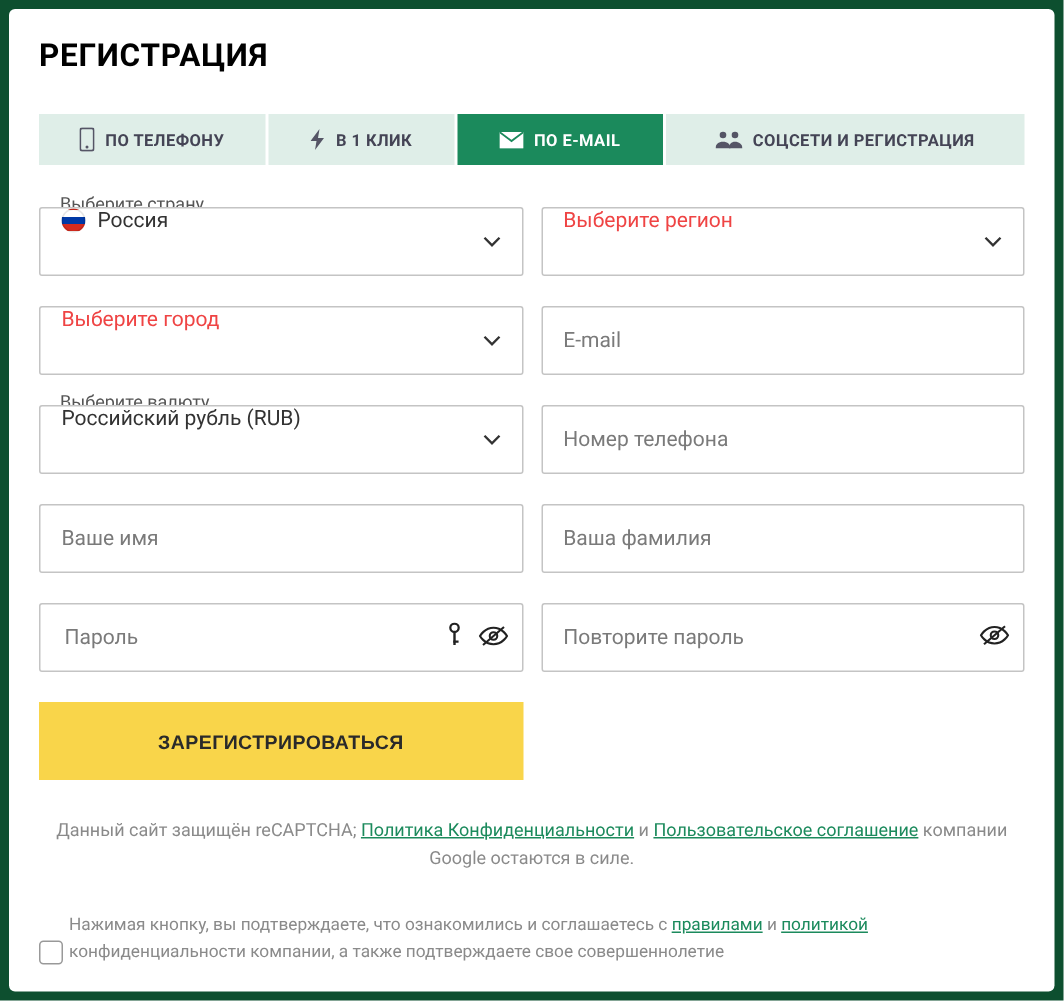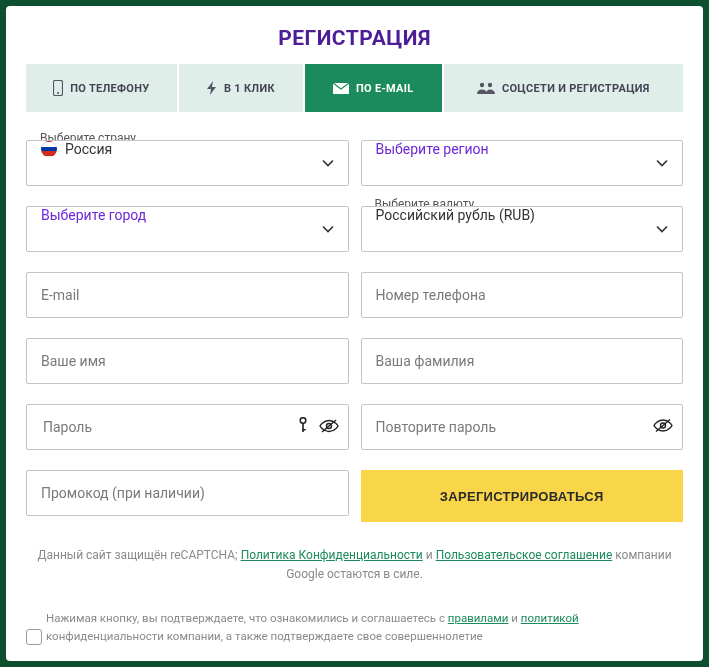--- a/index.html
+++ b/index.html
@@ -9,39 +9,39 @@
   padding: 6px;
 }
 .modal {
   background: #fff;
   border-radius: 4px;
   width: 697px;
   min-height: 655px;
   padding: 20px 20px 12px;
 }
 .title {
-  text-align: center;
+  text-align: left;
   font-weight: 700;
   font-size: 21px;
-  color: #4c1d95;
+  color: #000000;
   letter-spacing: 0.5px;
-  margin-bottom: 14px;
+  margin-bottom: 26px;
 }
 .tabs {
   display: flex;
   gap: 2px;
   margin-bottom: 28px;
 }
 .tab {
   flex: 1;
   display: flex;
   align-items: center;
   justify-content: center;
   gap: 7px;
-  height: 48px;
+  height: 34px;
   background: #dfeee8;
   color: #445;
   font-size: 11px;
   font-weight: 700;
   cursor: pointer;
   letter-spacing: 0.3px;
 }
 .tab:first-child { flex: 0.85; }
 .tab:nth-child(2) { flex: 0.7; }
 .tab:nth-child(3) { flex: 0.77; }
@@ -78,21 +78,21 @@
   font-family: inherit;
 }
 .input::placeholder { color: #7a7a7a; }
 .select {
   display: flex;
   align-items: flex-start;
   cursor: pointer;
   position: relative;
 }
 .select-value { color: #333; }
-.select-placeholder { color: #6d28d9; }
+.select-placeholder { color: #ef4444; }
 .chevron {
   position: absolute;
   right: 14px;
   top: 50%;
   transform: translateY(-50%);
 }
 .flag {
   display: inline-block;
   width: 18px;
   height: 13px;
@@ -219,31 +219,31 @@
     <div class="field">
       <div class="select">
         <span class="select-placeholder">Выберите город</span>
         <svg class="chevron" width="12" height="8" viewBox="0 0 12 8" fill="none">
             <path d="M1 1.5L6 6.5L11 1.5" stroke="#333" stroke-width="1.6"></path>
           </svg>
       </div>
     </div>
 
     <div class="field">
+      <input class="input" placeholder="E-mail" style="">
+    </div>
+
+    <div class="field">
       <div class="field-label">Выберите валюту</div>
       <div class="select">
         <span class="select-value">Российский рубль (RUB)</span>
         <svg class="chevron" width="12" height="8" viewBox="0 0 12 8" fill="none">
             <path d="M1 1.5L6 6.5L11 1.5" stroke="#333" stroke-width="1.6"></path>
           </svg>
       </div>
-    </div>
-
-    <div class="field">
-      <input class="input" placeholder="E-mail" style="">
     </div>
 
     <div class="field">
       <input class="input" placeholder="Номер телефона" style="">
     </div>
 
     <div class="field">
       <input class="input" placeholder="Ваше имя" style="">
     </div>
 
@@ -277,23 +277,20 @@
         <span class="icon-btn">
           <svg width="20" height="14" viewBox="0 0 20 14" fill="none">
               <path d="M1 7s3-5.5 9-5.5S19 7 19 7s-3 5.5-9 5.5S1 7 1 7z" stroke="#222" stroke-width="1.4"></path>
               <circle cx="10" cy="7" r="2.5" stroke="#222" stroke-width="1.4"></circle>
               <line x1="3" y1="13" x2="17" y2="1" stroke="#222" stroke-width="1.4"></line>
             </svg>
         </span>
       </div>
     </div>
 
-    <div class="field">
-      <input class="input" placeholder="Промокод (при наличии)" style="">
-    </div>
 
     <button class="submit">ЗАРЕГИСТРИРОВАТЬСЯ</button>
 
   </div>
 
   <div class="recaptcha-line">
     <span>Данный сайт защищён reCAPTCHA; </span><a href="#">Политика Конфиденциальности</a><span> и </span><a href="#">Пользовательское соглашение</a><span> компании Google остаются в силе.</span>
   </div>
 
   <div class="consent">

